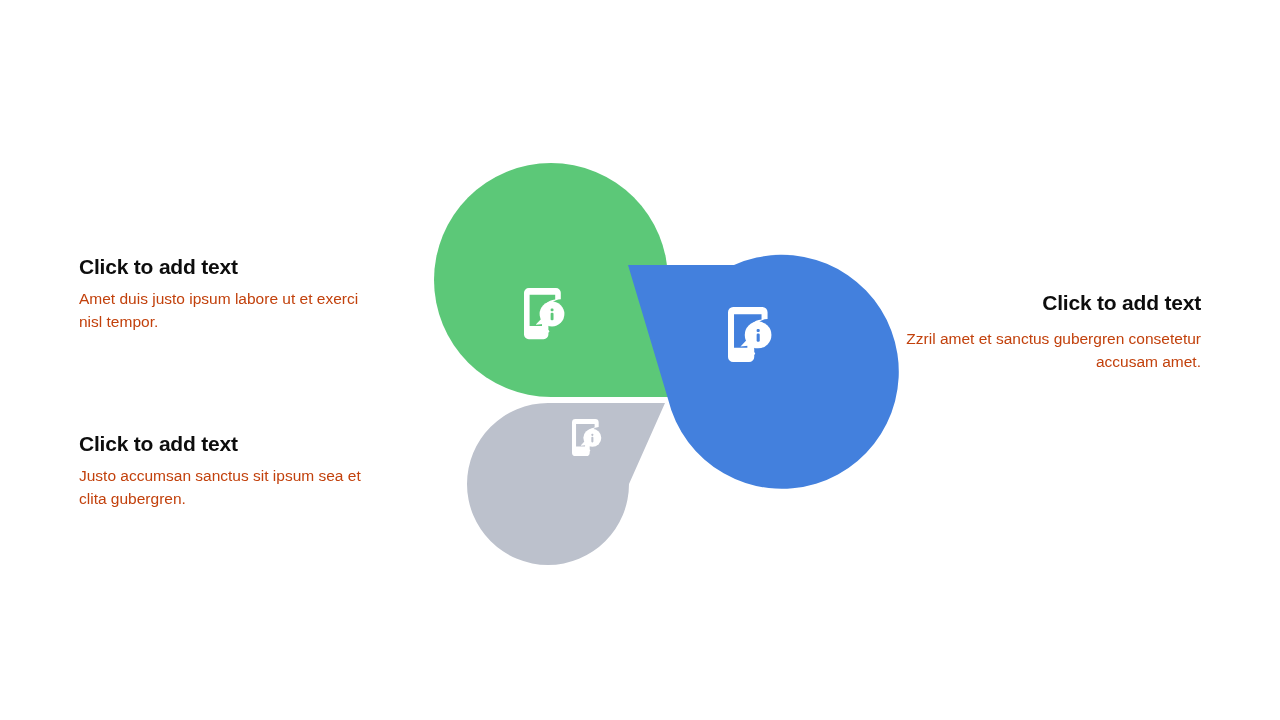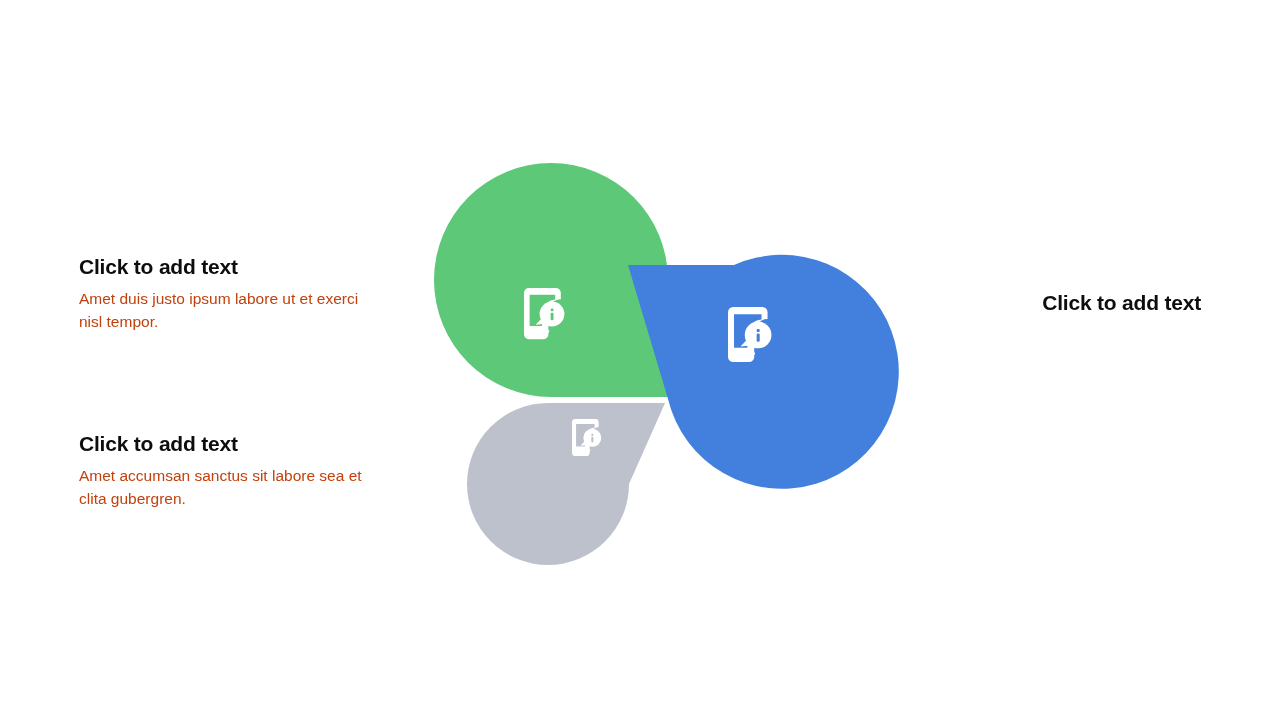--- a/index.html
+++ b/index.html
@@ -67,25 +67,26 @@
 
 <div id="slide">
 
   <div class="text-block" id="block-left-top">
     <div class="tb-title">Click to add text</div>
     <div class="tb-body">Amet duis justo ipsum labore ut et exerci nisl tempor.</div>
   </div>
 
   <div class="text-block" id="block-left-bottom">
     <div class="tb-title">Click to add text</div>
-    <div class="tb-body">Amet accumsan sanctus sit labore sea et clita gubergren.</div>
+    <div class="tb-body">Justo accumsan sanctus sit ipsum sea et clita gubergren.</div>
   </div>
 
   <div class="text-block" id="block-right">
     <div class="tb-title">Click to add text</div>
+    <div class="tb-body">Zzril amet et sanctus gubergren consetetur accusam amet.</div>
   </div>
 
   <div id="diagram">
     <svg viewBox="0 0 450 330" xmlns="http://www.w3.org/2000/svg">
       <defs>
 
         <g id="phone-info-icon">
 
           <path d="
             M 6,0

